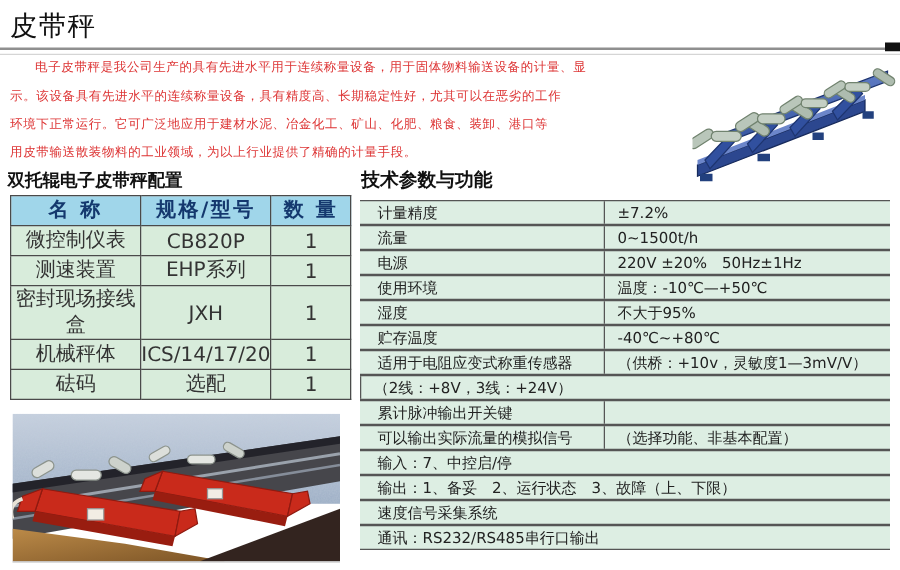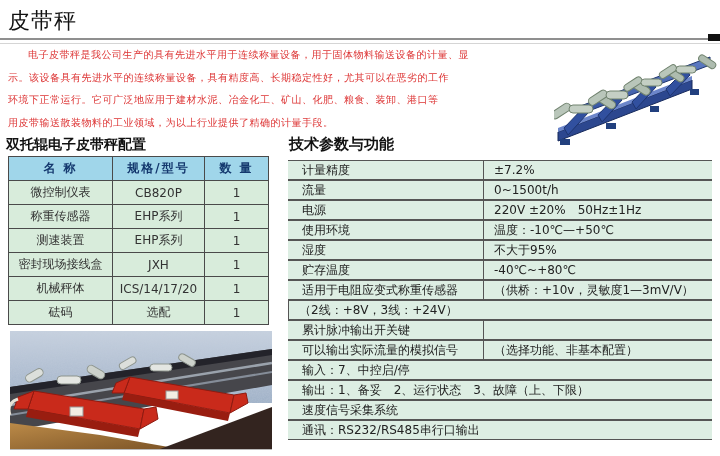--- a/index.html
+++ b/index.html
@@ -11,21 +11,21 @@
   #page-title{position:absolute;left:8px;top:6px;font-size:22px;font-weight:normal;color:#111;letter-spacing:1px;}
   #title-rule{position:absolute;left:0;top:38px;width:720px;height:3px;border-top:2px solid #8f8f8f;border-bottom:1px solid #d5d5d5;}
   #title-rule-tick{position:absolute;right:0;top:34px;width:12px;height:7px;background:#111;}
   
   #intro{position:absolute;left:8px;top:44px;width:600px;}
   .intro-line{font-size:10px;line-height:22.5px;color:#dd3434;white-space:nowrap;letter-spacing:0.5px;}
   .intro-line.indent{text-indent:2em;}
   
   #config-title{position:absolute;left:6px;top:136px;font-size:14px;font-weight:bold;color:#111;}
   #config-table{position:absolute;left:8px;top:156px;border-collapse:collapse;table-layout:fixed;}
-  #config-table th,#config-table td{border:1px solid #4a4a4a;text-align:center;font-size:12px;padding:0;}
+  #config-table th,#config-table td{border:1px solid #4a4a4a;text-align:center;font-size:16px;padding:0;}
   #config-table th{background:#a0d6ea;color:#14386e;font-weight:bold;height:23px;letter-spacing:2px;}
   #config-table td{background:#d8ecdb;color:#333;height:23px;}
   .col-name{width:104px;} .col-spec{width:92px;} .col-qty{width:64px;}
   
   #photo-bottom{position:absolute;left:10px;top:331px;width:262px;height:118px;border-bottom:1px solid #b9b9b9;}
   
   #photo-top{position:absolute;left:554px;top:27px;width:166px;height:125px;}
   
   #params-title{position:absolute;left:289px;top:135px;font-size:15px;font-weight:bold;color:#111;}
   #params-table{position:absolute;left:288px;top:160px;width:424px;}
@@ -116,25 +116,20 @@
         <tr id="config-head-row">
           <th>名 称</th>
           <th>规格/型号</th>
           <th>数 量</th>
         </tr>
       </thead>
     <tbody id="config-body">
         <tr>
           <td>微控制仪表</td>
           <td>CB820P</td>
-          <td>1</td>
-        </tr>
-        <tr>
-          <td>称重传感器</td>
-          <td>EHP系列</td>
           <td>1</td>
         </tr>
         <tr>
           <td>测速装置</td>
           <td>EHP系列</td>
           <td>1</td>
         </tr>
         <tr>
           <td>密封现场接线盒</td>
           <td>JXH</td>

